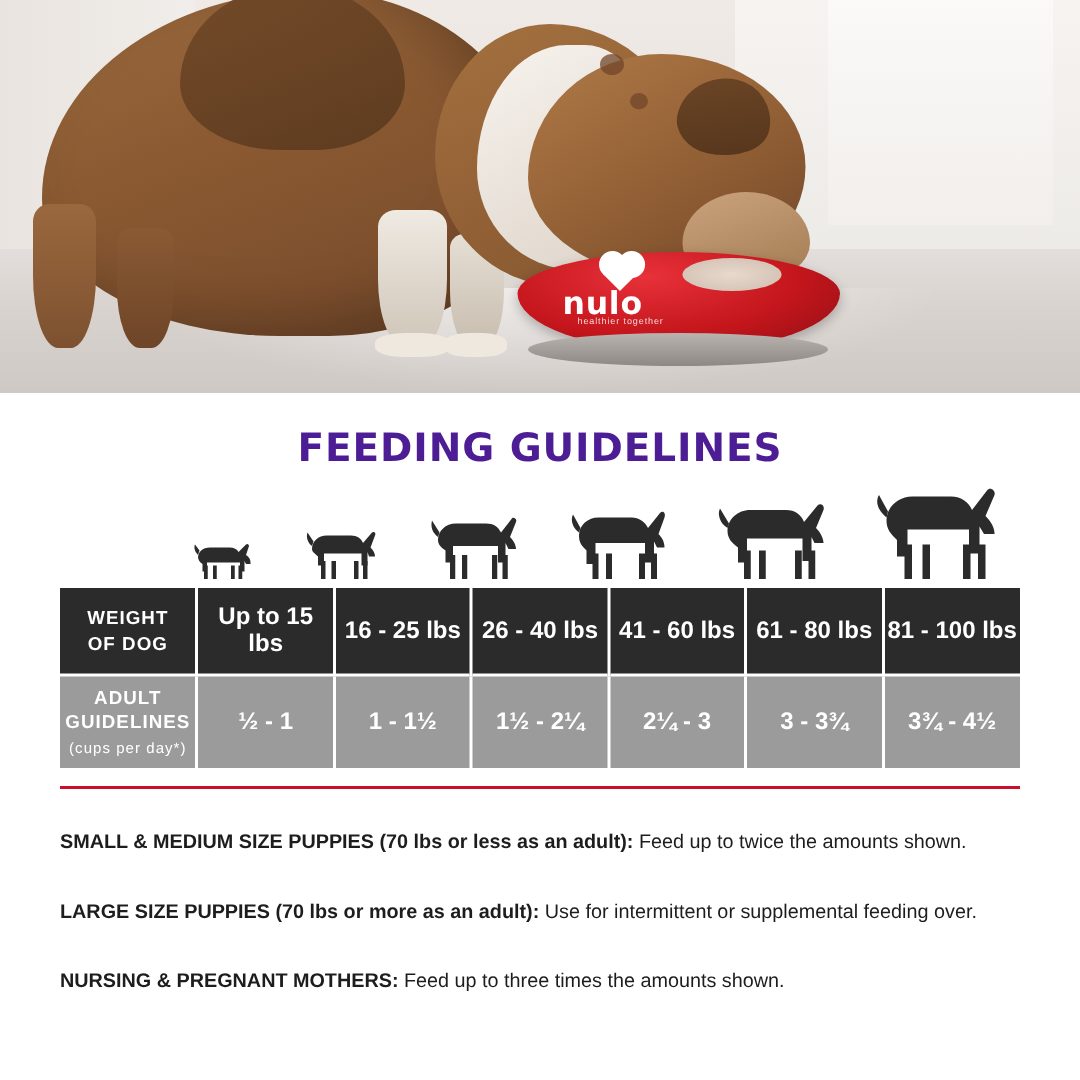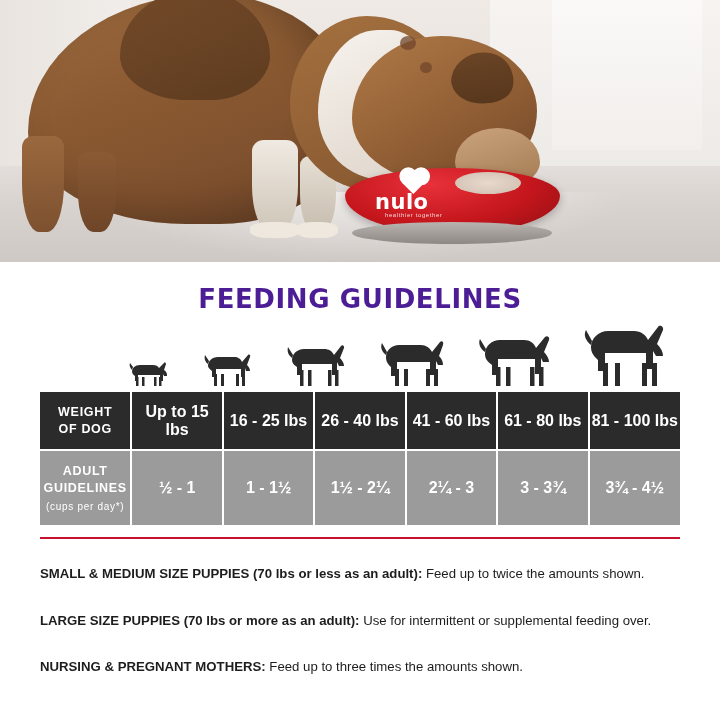--- a/index.html
+++ b/index.html
@@ -161,21 +161,21 @@
     background: #2b2b2b; color: #fff; height: 58px;
     text-align: center; font-size: 16px; font-weight: bold;
     border-right: 2px solid #fff;
   }
   .hdr-row td:last-child { border-right: none; }
   .hdr-row td.label {
     font-size: 12.5px; letter-spacing: .7px; line-height: 1.35;
   }
 
   .val-row td {
-    background: #9b9b9b; color: #fff; height: 75px;
+    background: #9b9b9b; color: #fff; height: 62px;
     text-align: center; font-size: 16px; font-weight: bold;
     border-right: 2px solid #fff; border-top: 2px solid #fff;
   }
   .val-row td:last-child { border-right: none; }
   .val-row td.label { font-size: 12.5px; letter-spacing: .7px; line-height: 1.3; }
   .val-row td.label .sub { display: block; font-size: 10px; font-weight: normal; margin-top: 4px; }
 
   .notes {
     display: flex; justify-content: space-between; align-items: baseline;
     width: 640px; margin-top: 9px; font-size: 10.5px; color: #333;

